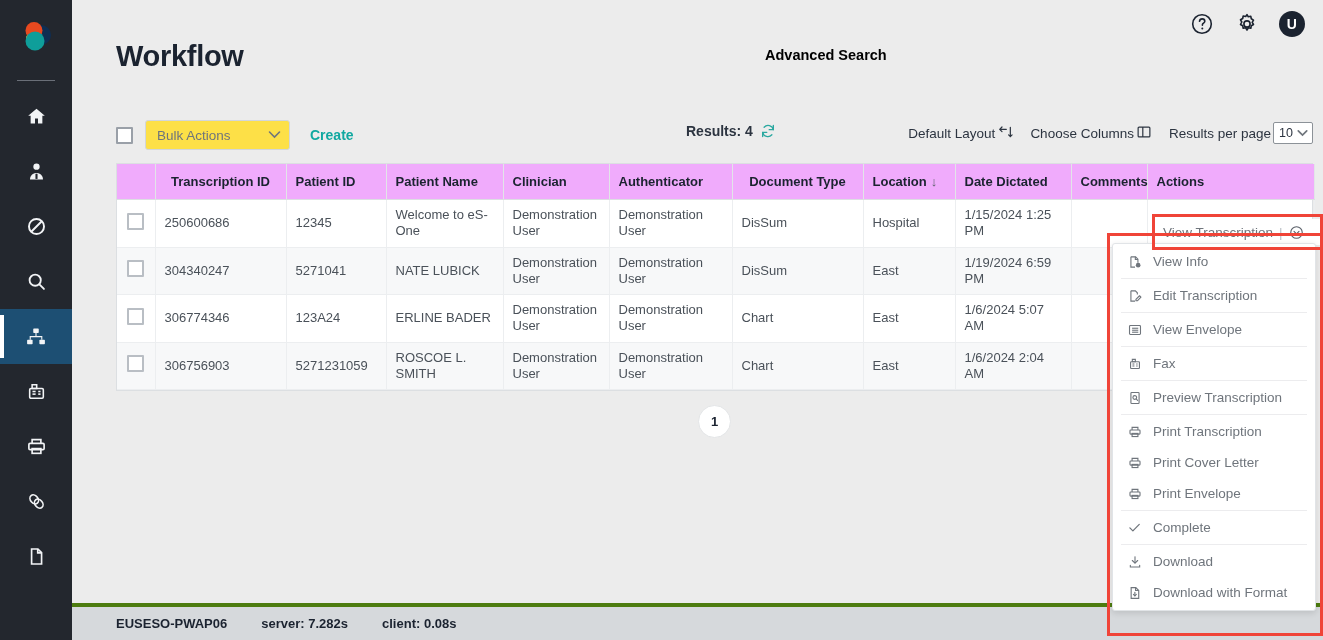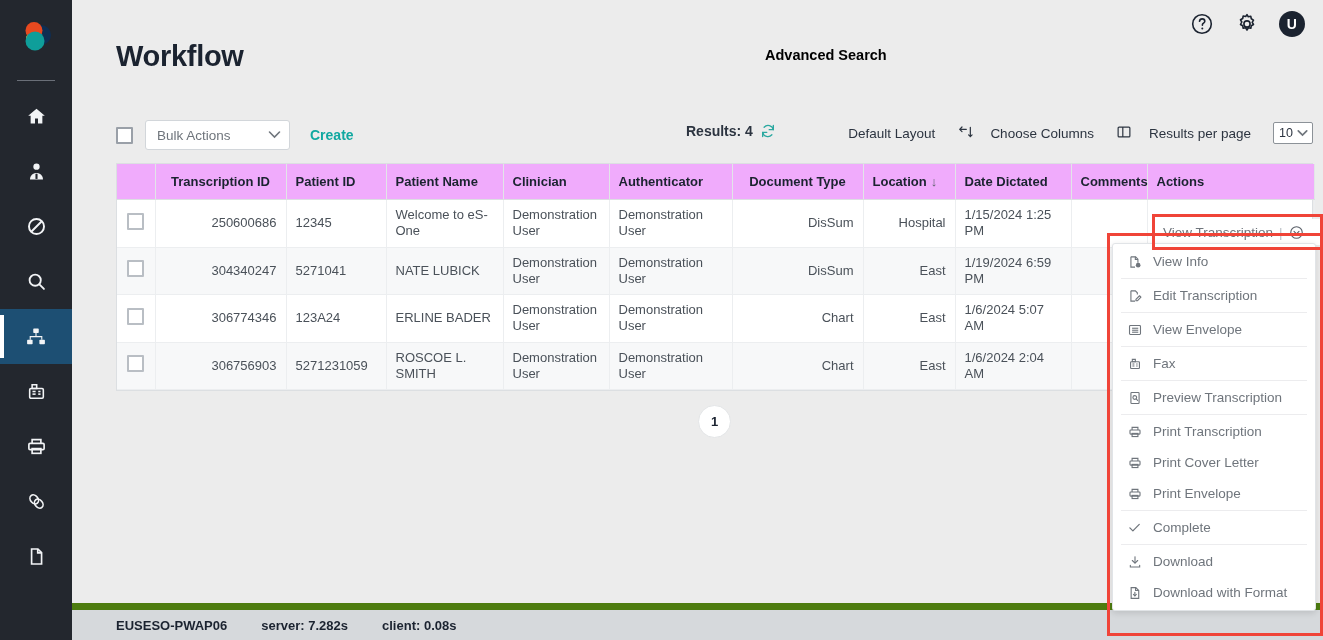--- a/index.html
+++ b/index.html
@@ -64,35 +64,35 @@
     position: relative; margin: 28px 0 0 44px; width: 1197px; height: 38px;
   }
   .tb-left { position:absolute; left:0; top:0; display:flex; align-items:center; gap:12px; height:38px; }
   .chk {
     width: 17px; height: 17px; border: 2px solid #9aa0a8; background: #fff; border-radius: 1px;
     display:inline-block; flex: 0 0 17px;
   }
   .chk.light { border-color:#b9bec4; }
   .bulk {
     width: 145px; height: 30px;
-    border: 1px solid #d2d6da; background: #ffffff; border-radius: 3px;
+    border: 1px solid #d2d6da; background: #fde047; border-radius: 3px;
     display: flex; align-items: center; justify-content: space-between;
     padding: 0 8px 0 11px;
     font-size: 13.5px; color: #6f757c;
   }
   .caret { color:#6f757c; font-size: 11px; }
   .create { font-size: 14px; font-weight: 700; color: #10a8a0; margin-left: 8px; cursor:pointer; }
 
   .tb-mid { position:absolute; left: 570px; top: 7px; display:flex; align-items:center; gap:7px;
             font-size: 14px; color:#2c3440; font-weight:600; }
   .refresh { color:#2aa8a0; display:flex; align-items:center; }
 
   .tb-right { position:absolute; right: 0; top: 6px; display:flex; align-items:center; gap: 7px;
               font-size: 13.5px; color:#2c3440; }
-  .tb-right .grp { display:flex; align-items:center; gap:22px; margin-left: 10px; }
+  .tb-right .grp { display:flex; align-items:center; gap:2px; margin-left: 10px; }
   .rpp-select {
     width: 40px; height: 22px; border: 1px solid #8c9298; background:#fff; border-radius:2px;
     display:flex; align-items:center; justify-content: space-between; padding: 0 4px 0 5px;
     font-size: 12.5px; color:#2c3440;
   }
 
   
   .grid {
     position: relative; margin: 9px 0 0 44px; width: 1197px;
     background: #fff; border: 1px solid #dcdfe2;
@@ -111,21 +111,21 @@
     white-space: nowrap;
   }
   thead th.ctr { text-align:center; }
   tbody td {
     font-size: 13px; color: #4a5159; padding: 7px 9px;
     border-right: 1px solid #eceef0; border-bottom: 1px solid #eceef0;
     vertical-align: middle; line-height: 1.25;
   }
   tbody tr.alt td { background: #f7f8f9; }
   tbody tr.alt { background:#a21caf; }
-  td.num, td.ctr { text-align:right; }
+  td.num, td.ctr { text-align:left; }
   td.sel { text-align:center; }
   .sortarrow { color:#5a6069; font-weight:400; margin-left:4px; }
 
   .colw-sel { width: 38px; }
   .colw-tid { width: 131px; }
   .colw-pid { width: 100px; }
   .colw-pname { width: 117px; }
   .colw-clin { width: 106px; }
   .colw-auth { width: 123px; }
   .colw-dtype { width: 131px; }
@@ -139,21 +139,21 @@
   .page-btn {
     width: 33px; height: 33px; border-radius: 50%;
     background: #fff; border: 1px solid #e3e5e7;
     display:flex; align-items:center; justify-content:center;
     font-size: 13px; color:#1b2330; font-weight:600;
   }
 
   
   .footer {
     position: absolute; left: 0; bottom: 0; width: 100%; height: 37px;
-    background: #d6d9dc; border-top: 7px solid #4d7c0f;
+    background: #d6d9dc; border-top: 4px solid #4d7c0f;
     display:flex; align-items:center; gap: 34px; padding-left: 44px;
     font-size: 13px; font-weight: 700; color:#1b2330;
   }
 
   
   .actions-cell { position: relative; }
   .view-trans-btn {
     position: absolute; left: 1155px; top: 219px;
     width: 168px; height: 26px;
     display:flex; align-items:center; gap: 6px;

